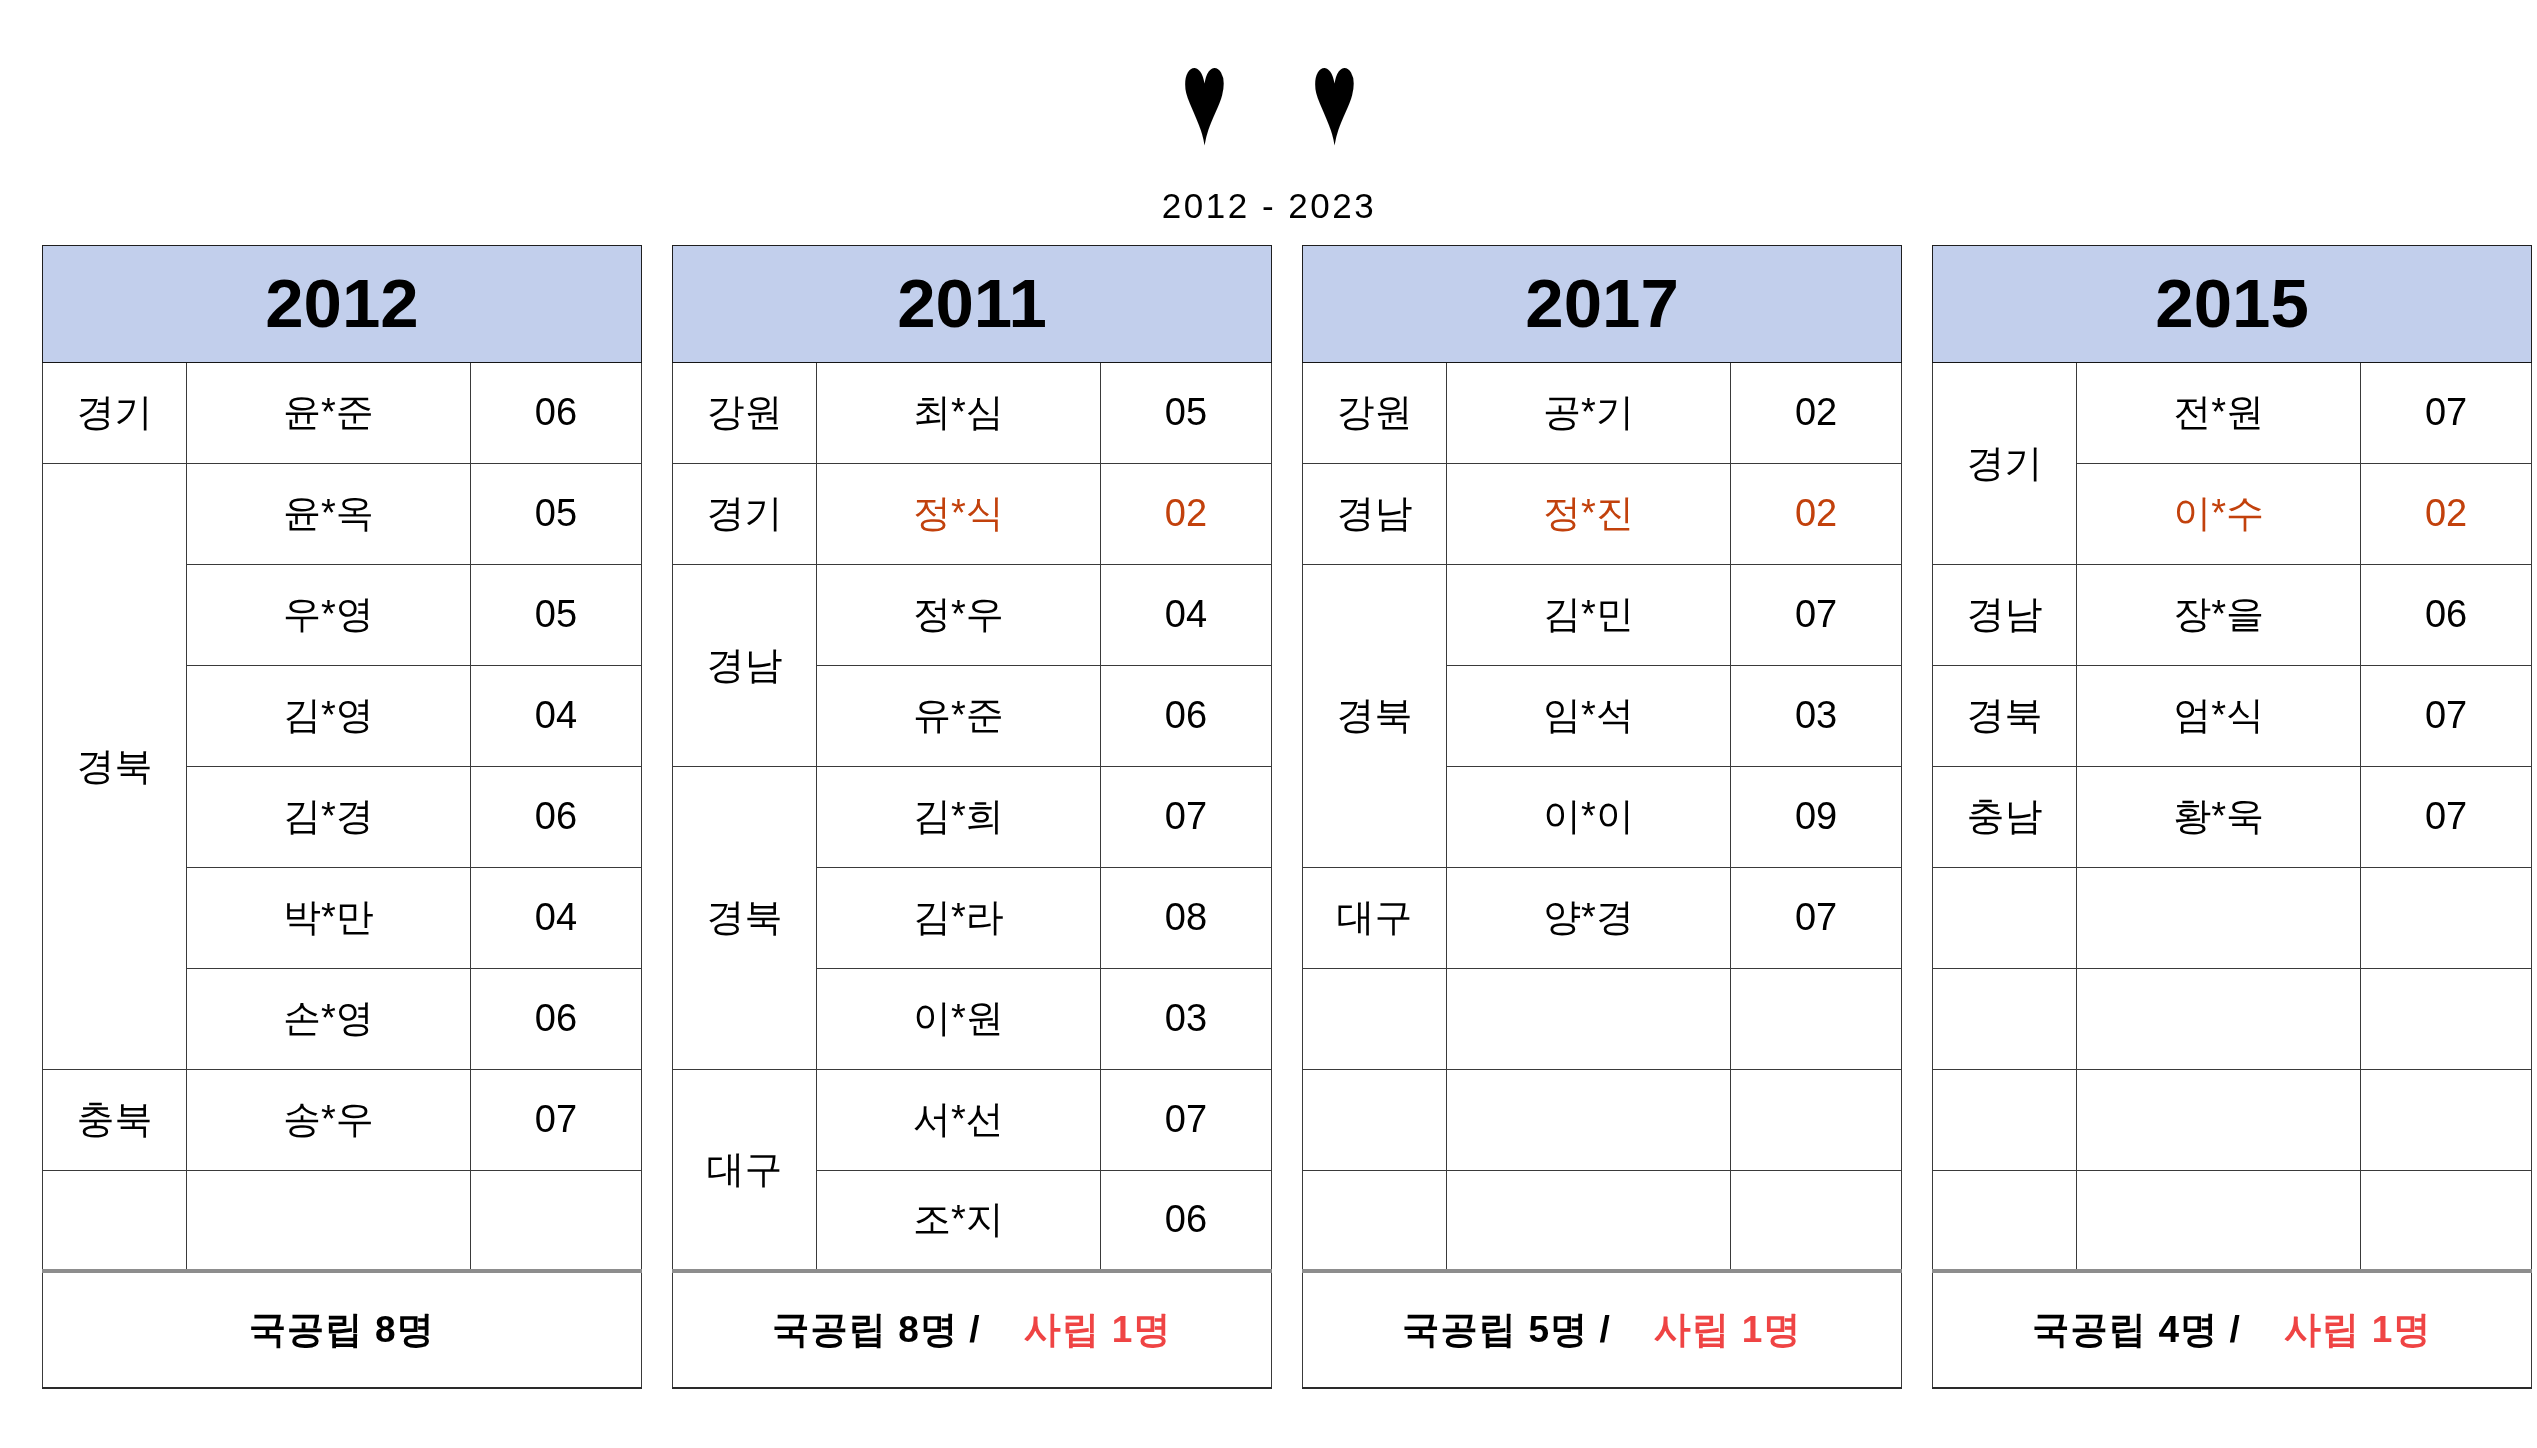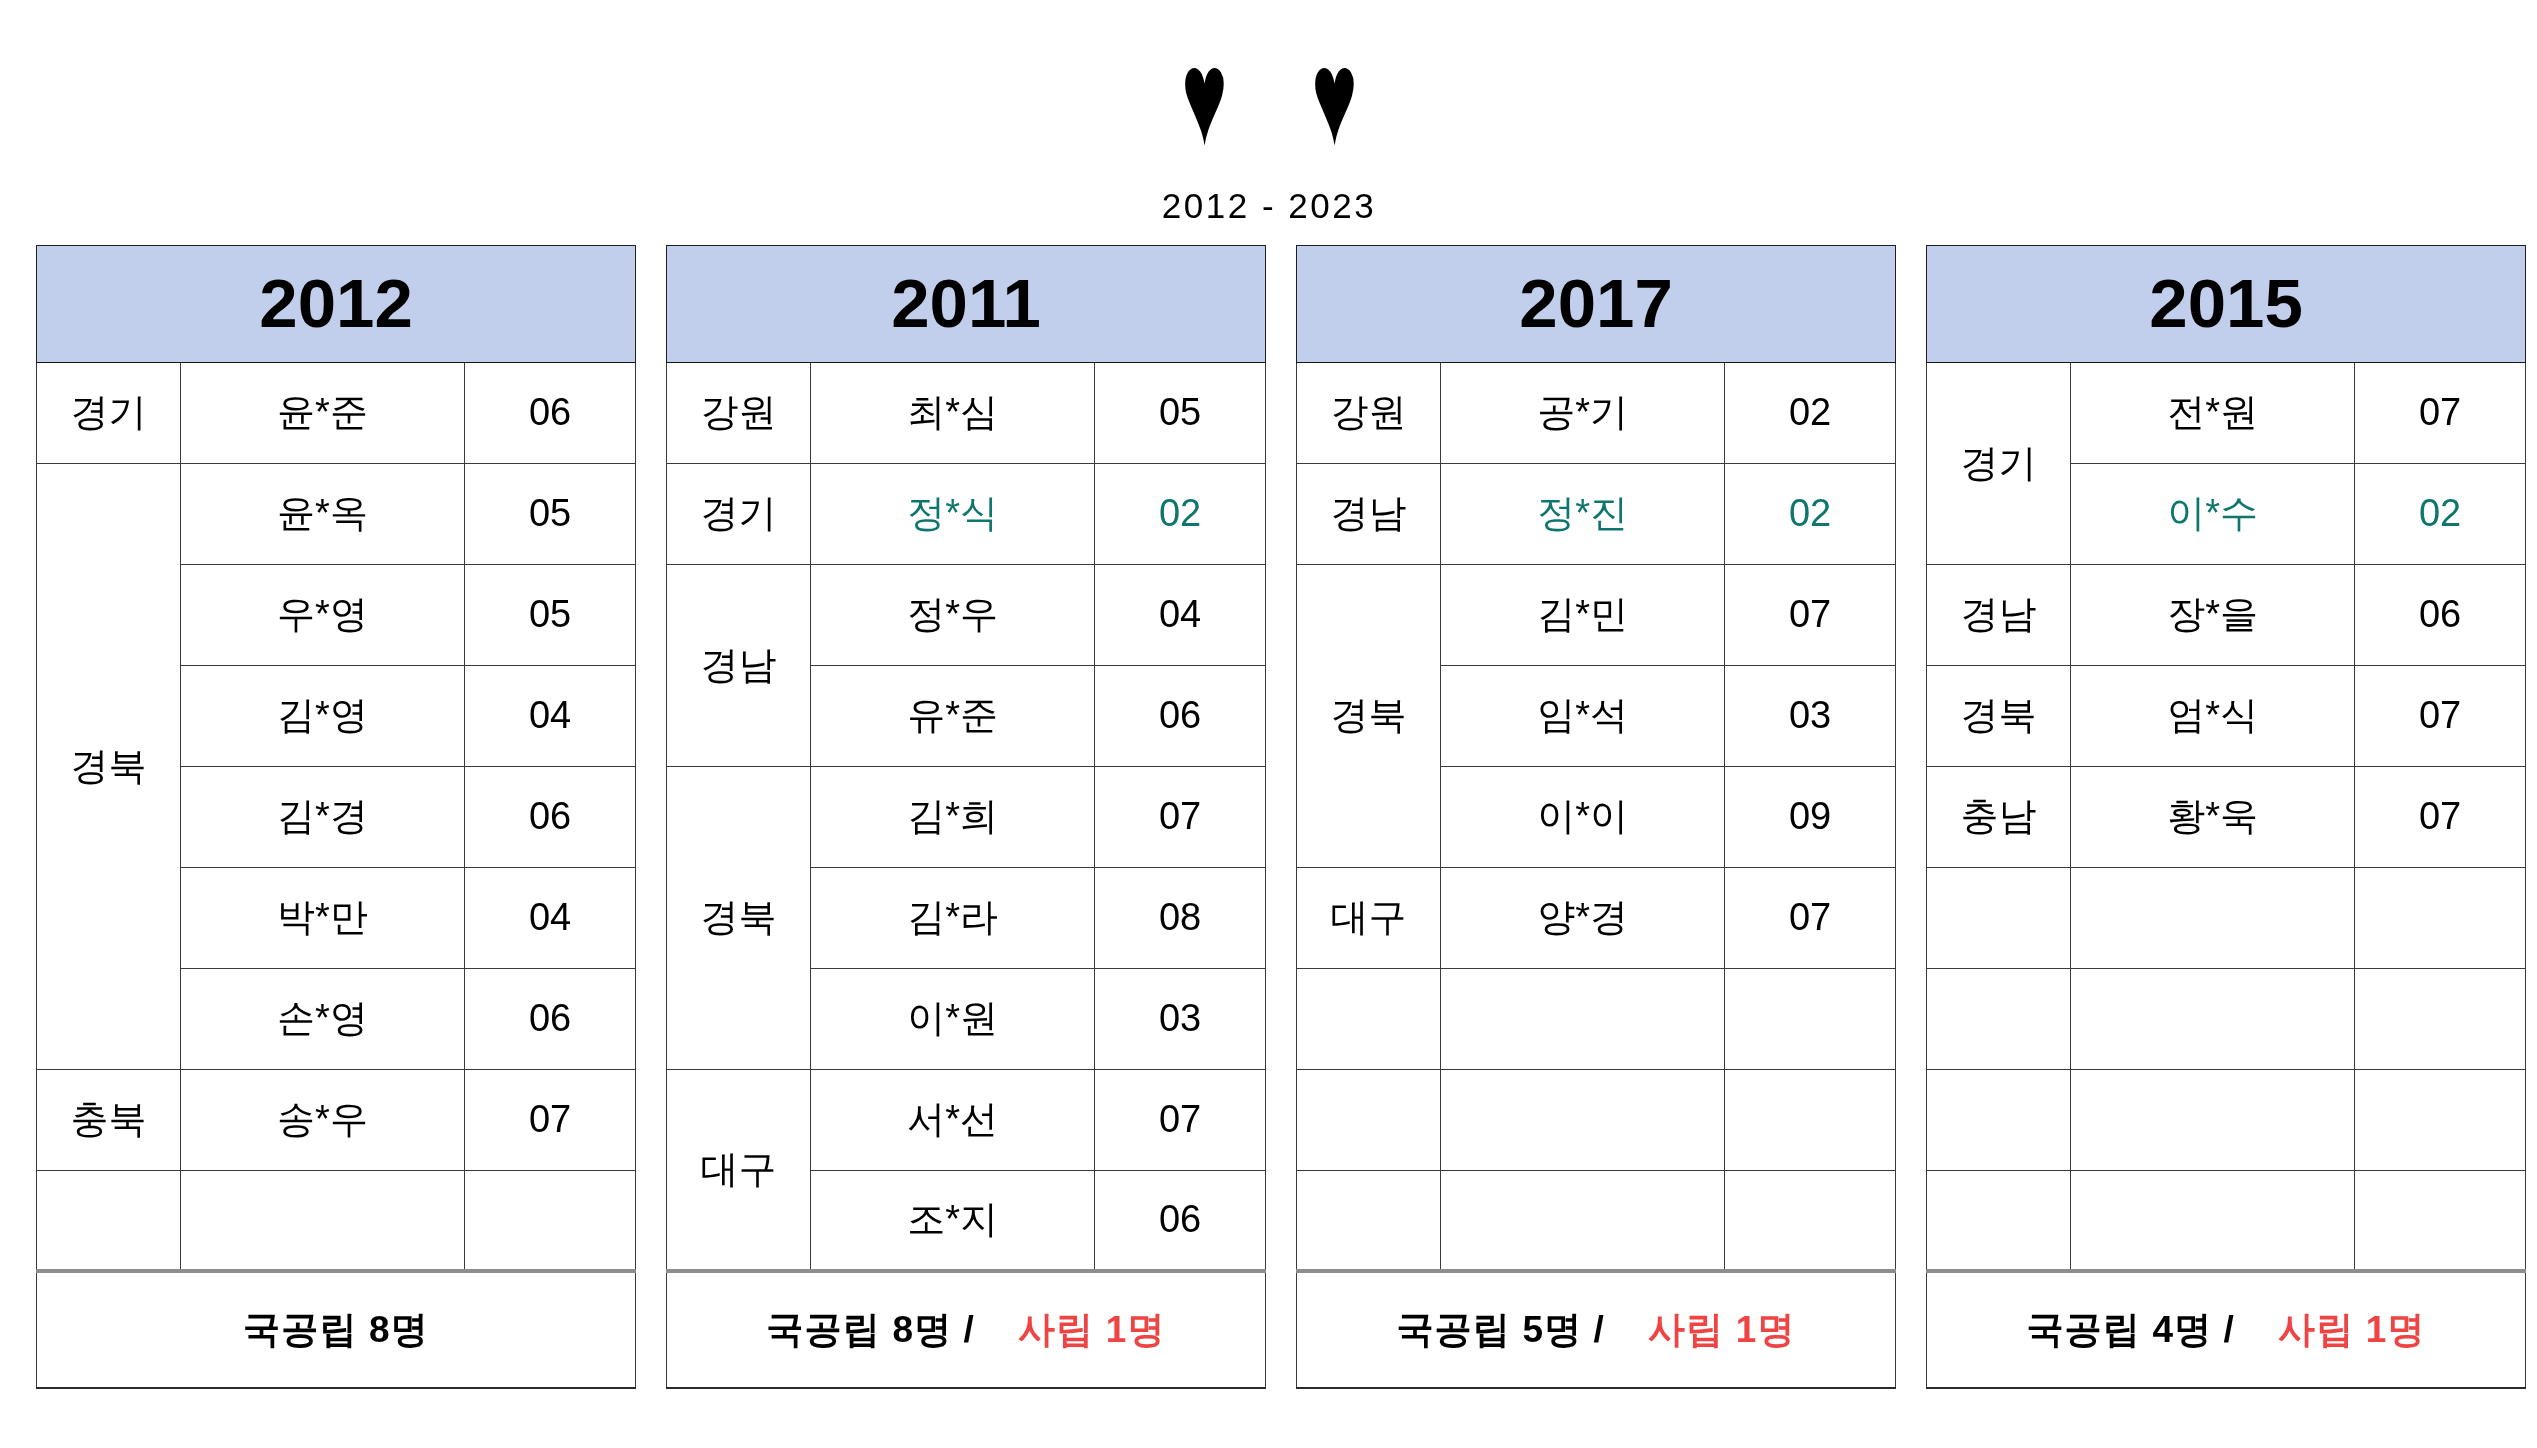--- a/index.html
+++ b/index.html
@@ -48,20 +48,21 @@
     line-height: 1;
   }
 
   
   .tables-row {
     display: flex;
     align-items: flex-start;
     gap: 30px;
     padding-left: 36px;
     margin-top: 22px;
+    justify-content: center;
   }
   table.year-table {
     border-collapse: collapse;
     table-layout: fixed;
     width: 599px;
     background: #ffffff;
     border: 1.8px solid #1f1f1f;
   }
   table.year-table col.c-region { width: 144px; }
   table.year-table col.c-name   { width: 284px; }
@@ -80,21 +81,21 @@
   tr.body-row { height: 101px; }
   tr.body-row td {
     border: 1.2px solid #3a3a3a;
     text-align: center;
     vertical-align: middle;
     font-size: 38px;
     font-weight: 400;
     padding: 0;
     overflow: hidden;
   }
-  td.blue { color: #0f766e; }
+  td.blue { color: #c2410c; }
 
   tr.footer-row td {
     height: 112px;
     border: 1.2px solid #3a3a3a;
     border-top: 4.3px solid #8d8d8d;
     border-bottom: 2.5px solid #2a2a2a;
     text-align: center;
     vertical-align: middle;
     font-size: 37px;
     font-weight: 700;

